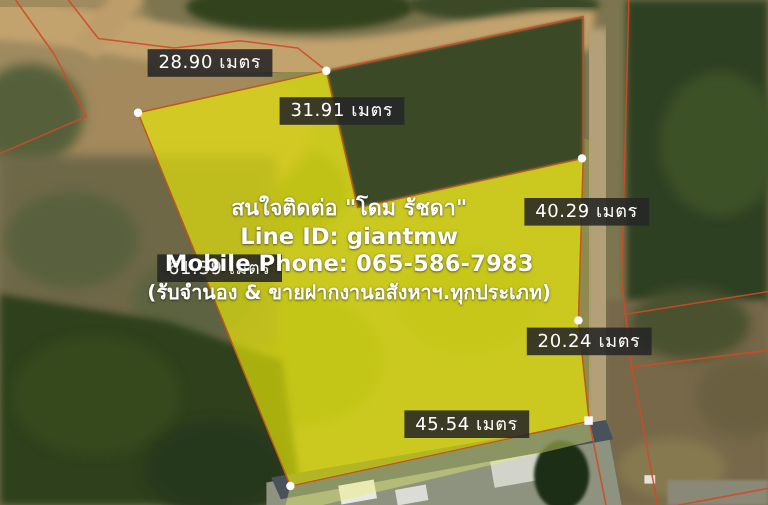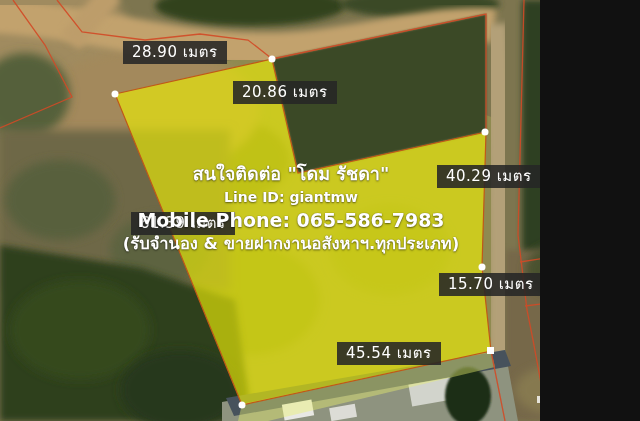--- a/index.html
+++ b/index.html
@@ -1,17 +1,17 @@
 <!DOCTYPE html>
 <html><head>
 <meta charset="utf-8">
 <style>
   html,body{margin:0;padding:0;background:#111;}
   #stage{
-    position:relative;width:540px;height:421px;overflow:hidden;
+    position:relative;width:640px;height:421px;overflow:hidden;
     font-family:"DejaVu Sans","Liberation Sans",sans-serif;
     background:#be185d;
   }
   #stage svg{position:absolute;left:0;top:0;display:block;}
   .mlabel{
     position:absolute;z-index:5;white-space:nowrap;
     background:rgba(38,38,38,.88);color:#fff;
     font-size:15px;line-height:21px;padding:1px 9px;
     letter-spacing:.5px;
   }
@@ -21,21 +21,21 @@
   #m24{left:437px;top:165px}
   #m15{left:439px;top:273px}
   #m45{left:337px;top:342px}
   #m61{left:131px;top:212px}
   #contact{
     position:absolute;z-index:8;left:118px;top:162px;width:346px;
     text-align:center;color:#fff;font-weight:bold;
     text-shadow:0 1px 2px rgba(0,0,0,.5), 0 0 1px rgba(0,0,0,.4);
   }
   #contact .c1{font-size:18px;line-height:24px}
-  #contact .c2{font-size:14px;line-height:23px}
+  #contact .c2{font-size:19px;line-height:23px}
   #contact .c3{font-size:19px;line-height:23px}
   #contact .c4{font-size:16.5px;line-height:23px}
 </style>
 </head>
 <body>
 
 <div id="stage">
 
   <svg width="640" height="421" viewBox="0 0 640 421">
     <defs>
@@ -118,23 +118,23 @@
       <circle cx="115" cy="94" r="3.5"></circle>
       <circle cx="272" cy="59" r="3.5"></circle>
       <circle cx="485" cy="132" r="3.5"></circle>
       <circle cx="482" cy="267" r="3.5"></circle>
       <circle cx="242" cy="405" r="3.5"></circle>
       <rect x="487" y="347" width="7" height="7"></rect>
     </g>
   </svg>
 
   <div class="mlabel" id="m28">28.90 เมตร</div>
-  <div class="mlabel" id="m20">20.86 เมตร</div>
+  <div class="mlabel" id="m20">31.91 เมตร</div>
   <div class="mlabel" id="m24">40.29 เมตร</div>
-  <div class="mlabel" id="m15">15.70 เมตร</div>
+  <div class="mlabel" id="m15">20.24 เมตร</div>
   <div class="mlabel" id="m45">45.54 เมตร</div>
   <div class="mlabel" id="m61">61.39 เมตร</div>
 
   <div id="contact">
     <div class="c1">สนใจติดต่อ "โดม รัชดา"</div>
     <div class="c2">Line ID: giantmw</div>
     <div class="c3">Mobile Phone: 065-586-7983</div>
     <div class="c4">(รับจำนอง &amp; ขายฝากงานอสังหาฯ.ทุกประเภท)</div>
   </div>
 

